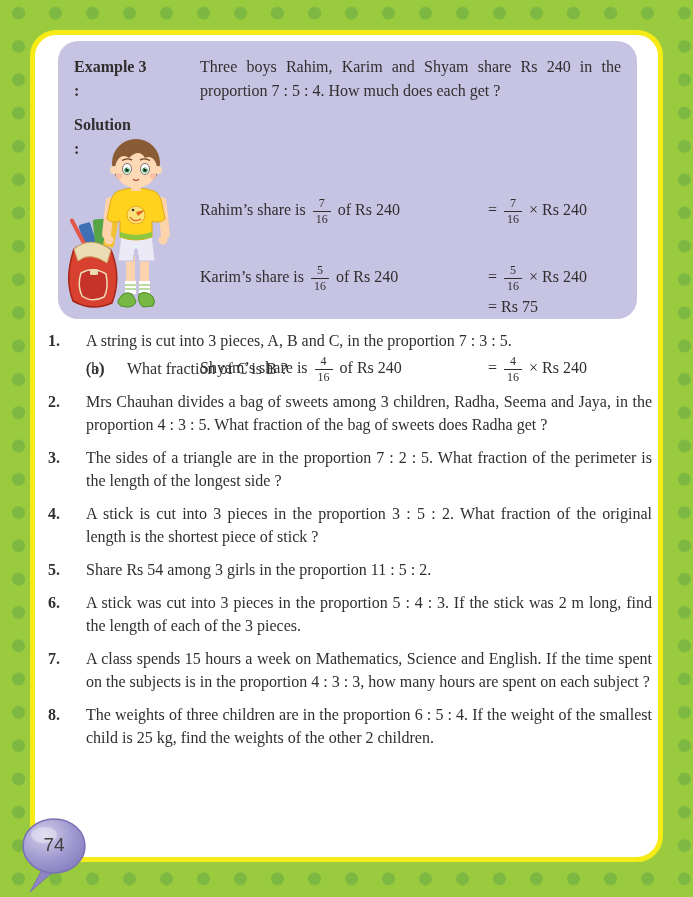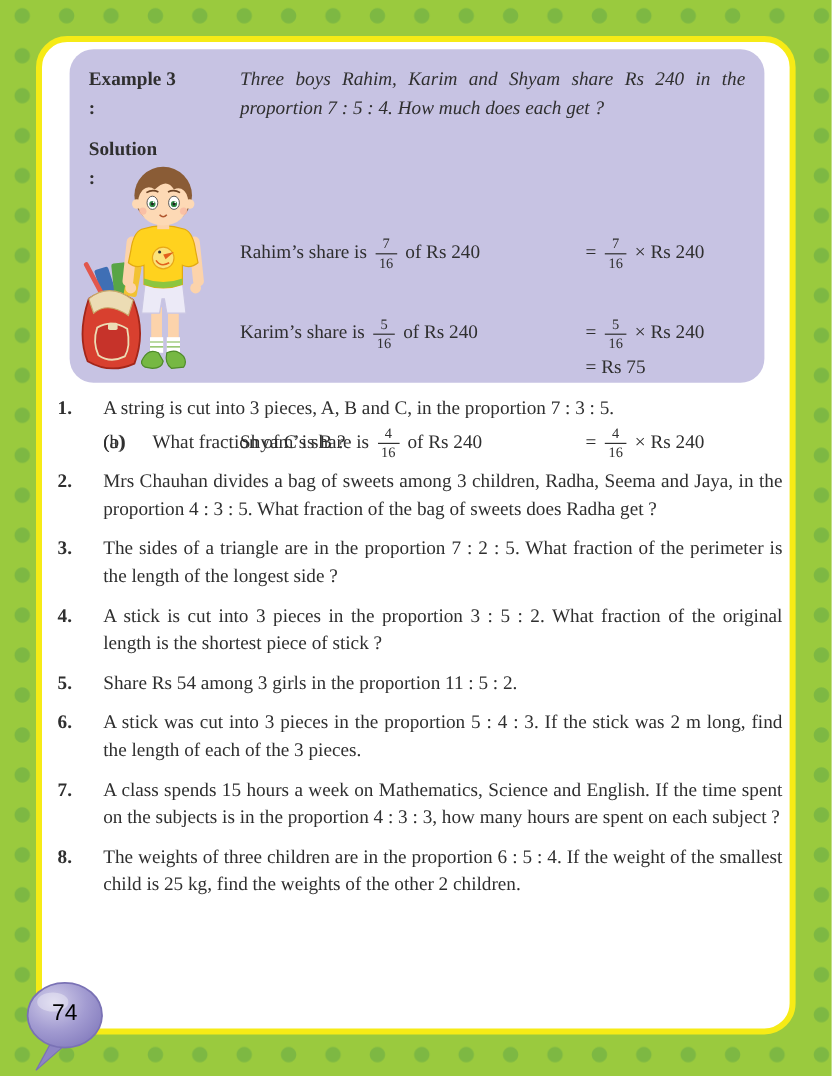--- a/index.html
+++ b/index.html
@@ -43,21 +43,21 @@
   .ex-row{display:flex;margin-bottom:10px;}
   .ex-label-wrap{
     width:112px;
     min-width:112px;
     display:flex;
     justify-content:space-between;
     font-weight:bold;
     margin-right:14px;
     flex-direction:column;
   }
-  .ex-text{flex:1;text-align:justify;font-style:italic;}
+  .ex-text{flex:1;text-align:justify;}
   .shares{margin-left:112px;padding-left:14px;}
   .share-row{display:flex;align-items:flex-start;margin-bottom:7px;margin-top:36px;}
   .share-left{width:288px;min-width:288px;}
   .share-right{flex:1;}
   .eq-line{margin-bottom:3px;}
   .frac{
     display:inline-block;
     text-align:center;
     vertical-align:-8px;
     line-height:1;
@@ -85,21 +85,21 @@
     position:absolute;
     left:20px; top:816px;
     width:72px; height:78px;
   }
   .page-bubble .num{
     position:absolute;
     left:0; top:18px;
     width:68px;
     text-align:center;
     font-size:19px;
-    color:#000000;
+    color:#404040;
     font-family:"Liberation Sans","DejaVu Sans",sans-serif;
   }
 </style>
 </head>
 <body>
 
 <div class="page">
 
   <div class="example-box">
     <div class="ex-row">

